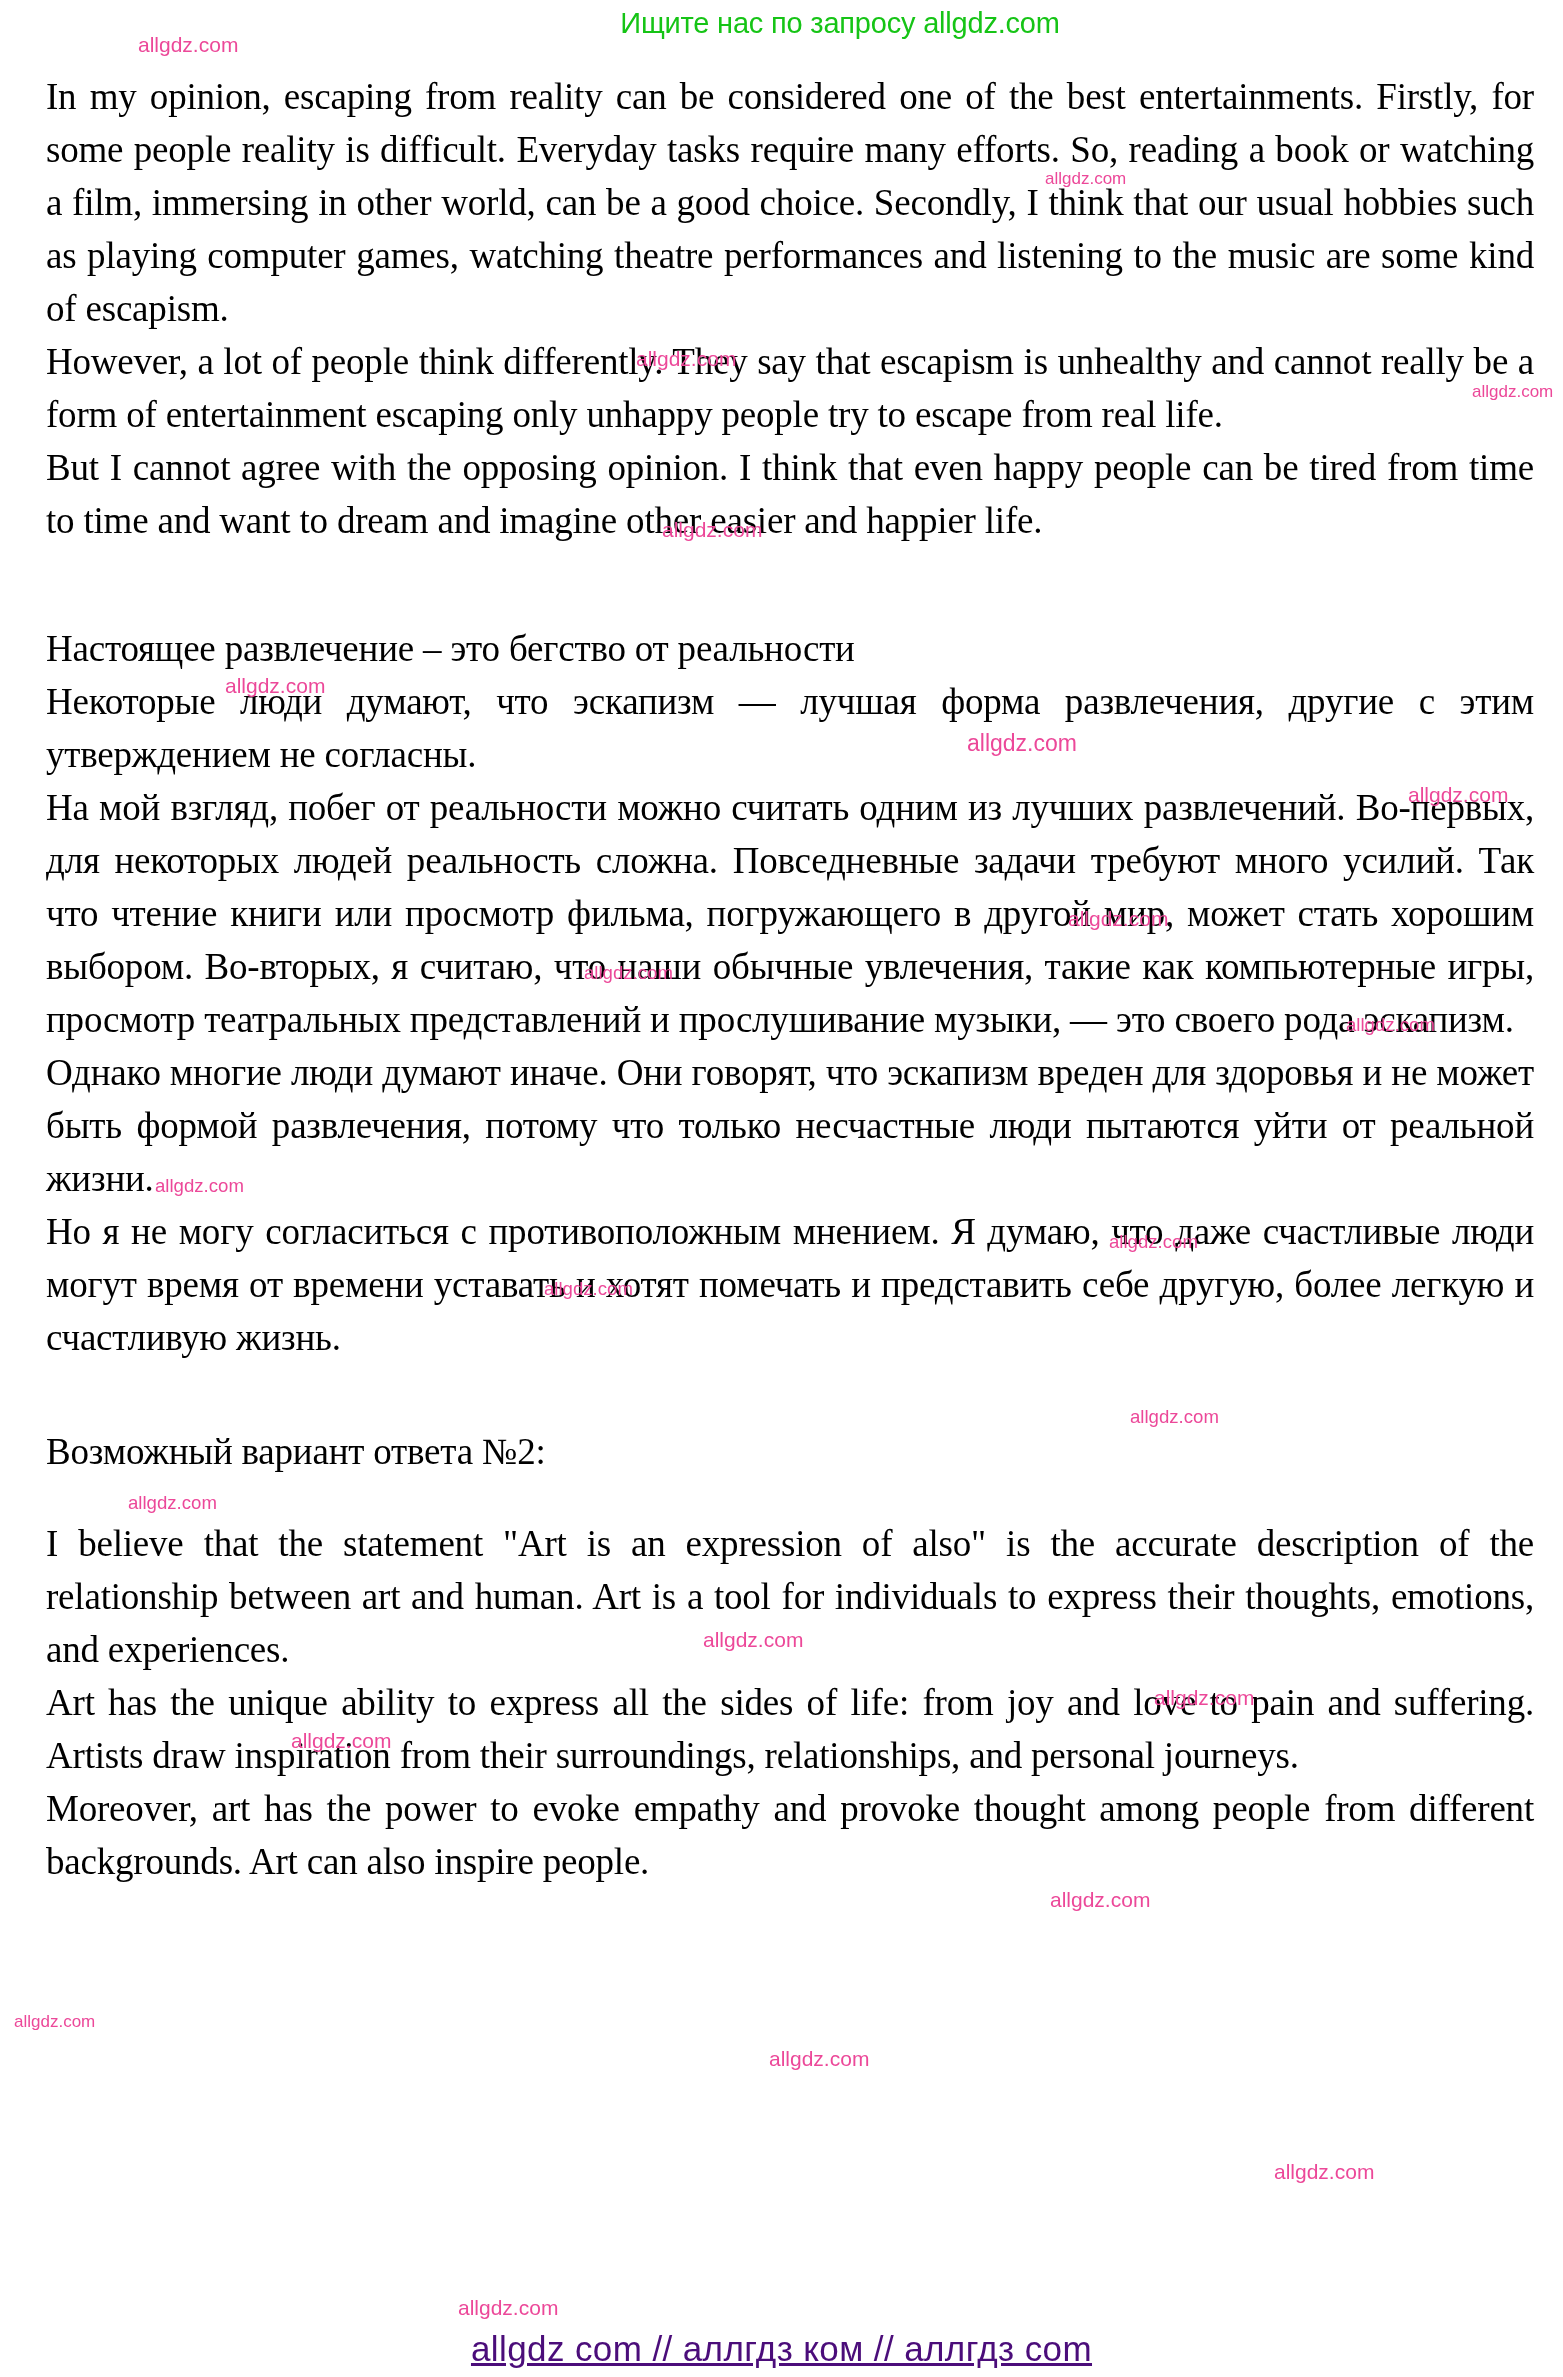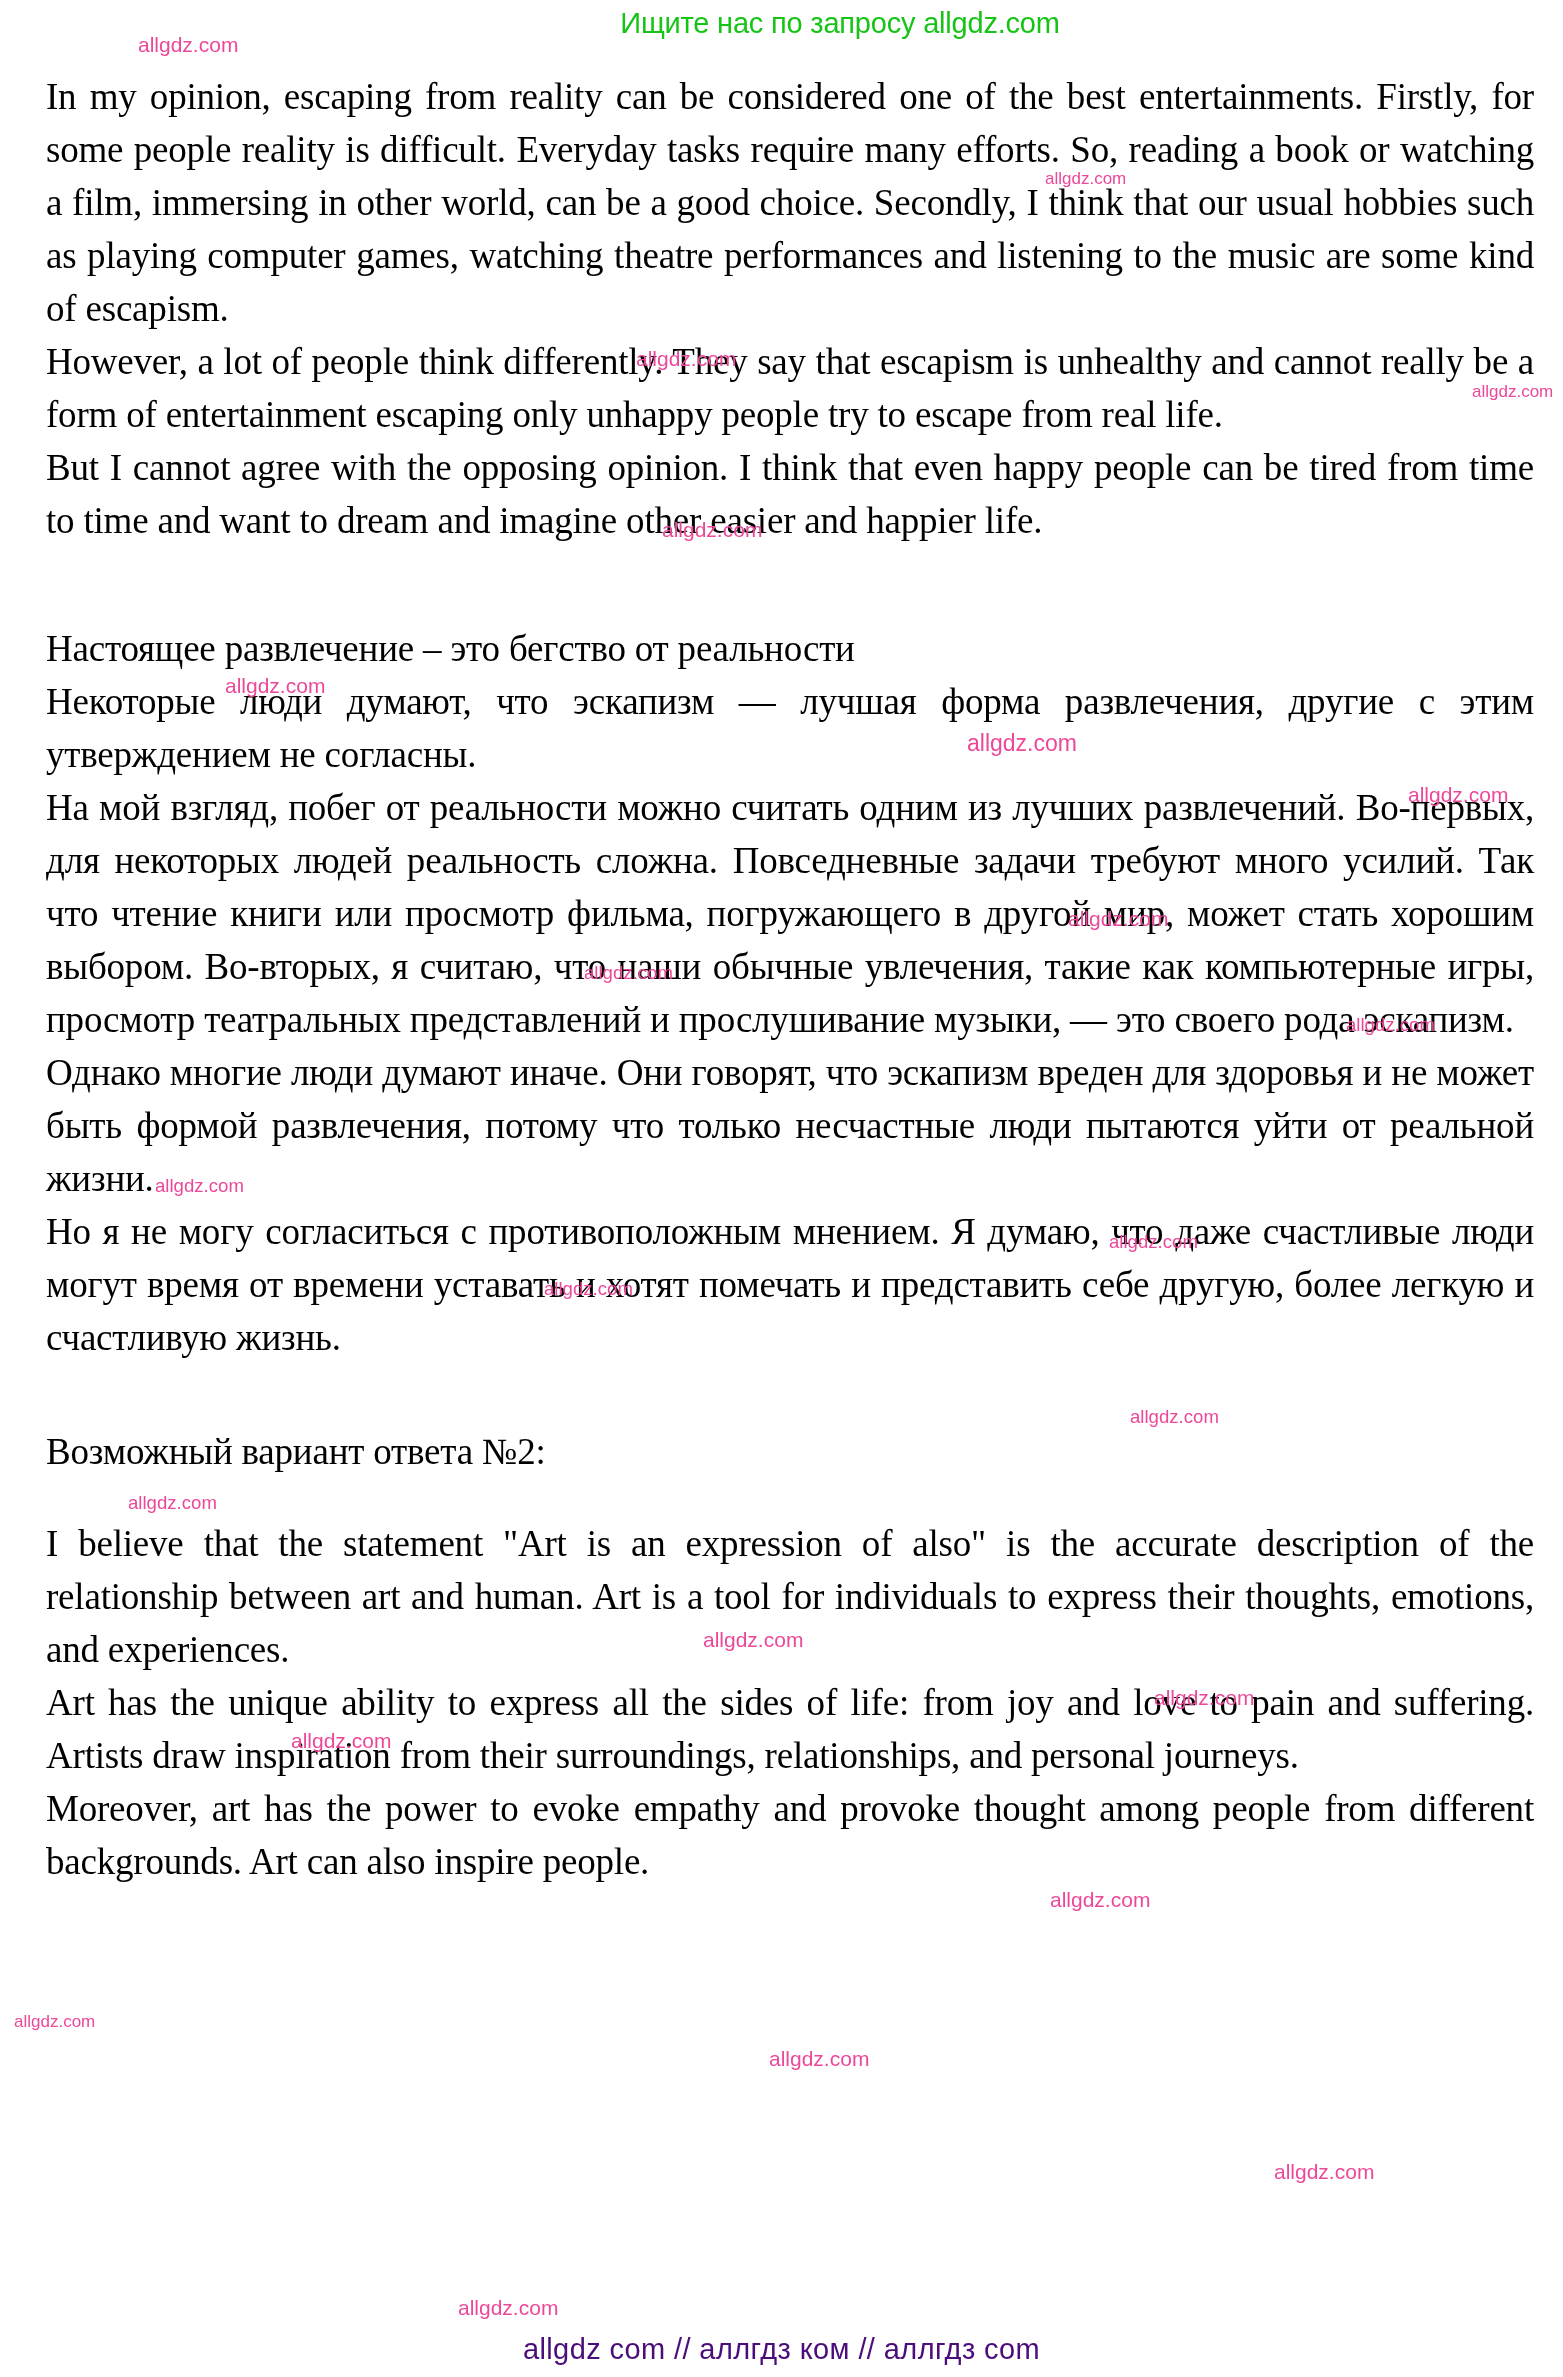--- a/index.html
+++ b/index.html
@@ -89,24 +89,25 @@
     left: 0;
     bottom: 0;
     width: 1563px;
     height: 56px;
     display: flex;
     align-items: center;
     justify-content: center;
   }
   .footer-text {
     font-family: "Liberation Sans", "DejaVu Sans", sans-serif;
-    font-size: 29px;
+    font-size: 35px;
     color: #4b0d7a;
     letter-spacing: 0.4px;
     white-space: nowrap;
+    text-decoration: underline;
   }
 </style>
 </head>
 <body>
 
 <div class="page">
 
   <div class="promo-bar">
     <span class="promo-text" style="color: rgb(22, 196, 22);">Ищите нас по запросу allgdz.com</span>
   </div>

